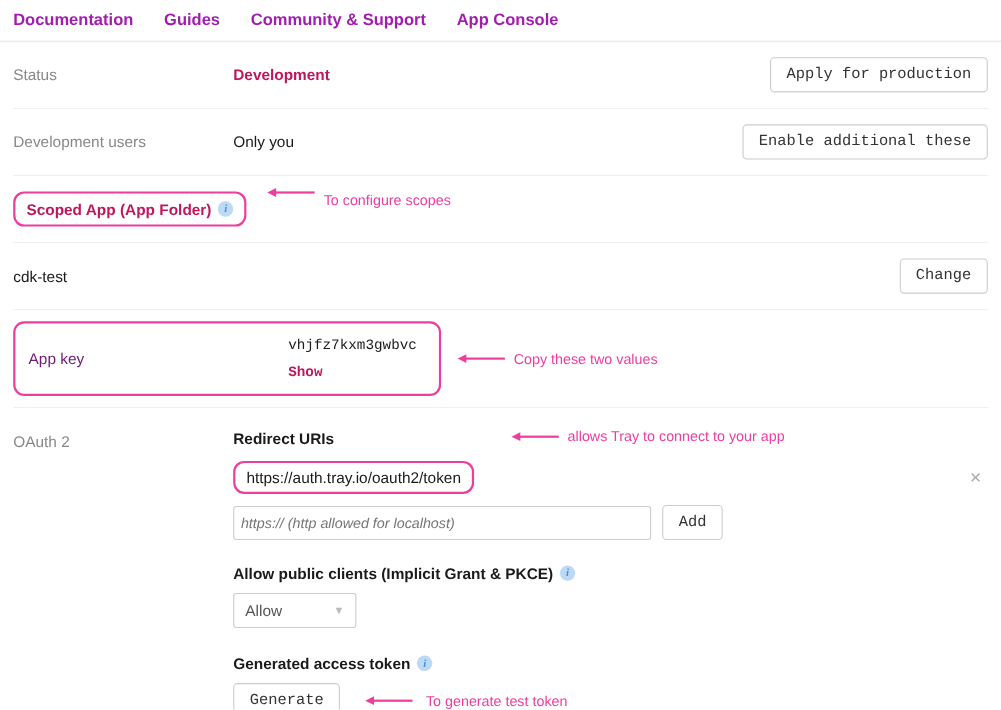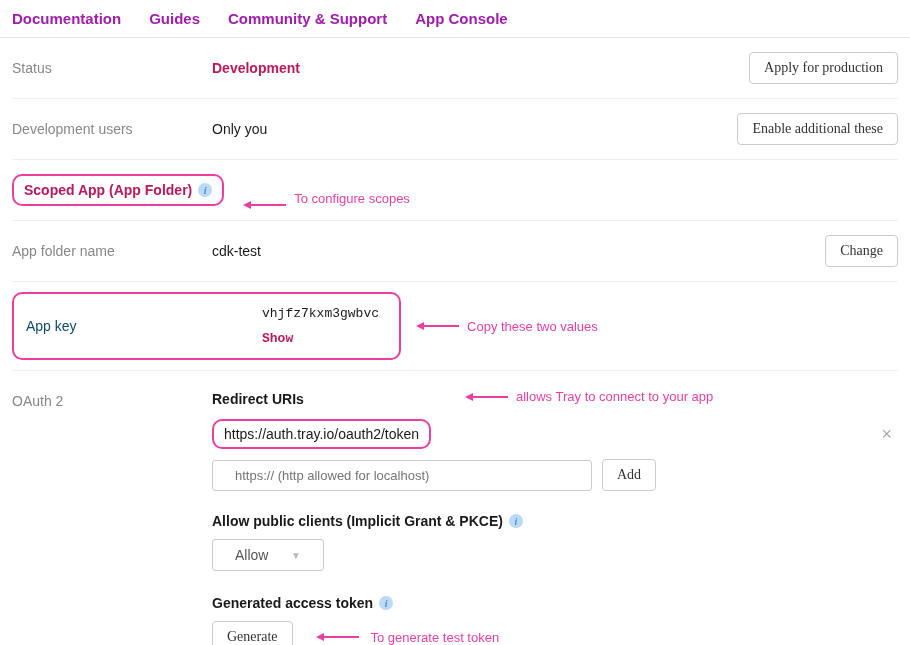--- a/index.html
+++ b/index.html
@@ -50,21 +50,21 @@
       margin-left: auto;
     }
     .btn {
       background: #fff;
       border: 1px solid #ccc;
       border-radius: 4px;
       padding: 7px 14px;
       font-size: 14px;
       color: #333;
       cursor: pointer;
-      font-family: Liberation Serif, serif;
+      font-family: Liberation Mono, monospace;
     }
     .link-blue { color: #be185d; cursor: pointer; font-weight: bold; }
     .pill-pink {
       border: 2.5px solid #ed3ea0;
       border-radius: 10px;
       padding: 6px 10px;
       display: inline-flex;
       align-items: center;
       gap: 6px;
     }
@@ -82,21 +82,21 @@
       color: #4a90d9;
       align-items: center;
       justify-content: center;
       font-size: 10px;
       font-style: italic;
       font-weight: bold;
       font-family: Georgia, serif;
     }
     .annot-row {
       display: inline-flex;
-      align-items: flex-end;
+      align-items: flex-start;
       gap: 8px;
     }
     .arrow-line {
       height: 2px;
       background: #ed3ea0;
       position: relative;
     }
     .arrow-line::before {
       content: "";
       position: absolute;
@@ -115,21 +115,21 @@
       display: flex;
       gap: 40px;
       align-items: stretch;
     }
     .keys-box .labels {
       width: 198px;
       display: flex;
       flex-direction: column;
       justify-content: center;
       gap: 10px;
-      color: #0c4a6e;
+      color: #701a75;
       padding: 4px 10px 4px 2px;
     }
     .keys-box .vals {
       display: flex;
       flex-direction: column;
       justify-content: center;
       gap: 10px;
       padding: 4px 10px 4px 0;
     }
     .mono { font-family: "Courier New", monospace; font-size: 13px; }
@@ -145,31 +145,32 @@
     .uri-bar .close {
       margin-left: auto;
       color: #aaa;
       font-size: 18px;
       cursor: pointer;
       padding-right: 6px;
     }
     .input-row { display: flex; gap: 10px; align-items: center; margin-bottom: 22px; }
     .input-row input {
       flex: 0 0 380px;
-      padding: 7px 22px;
+      padding: 7px 6px;
       border: 1px solid #ccc;
       border-radius: 3px;
       font-size: 13px;
       font-family: inherit;
       color: #555;
+      font-style: italic;
     }
     .select-box {
       border: 1px solid #ccc;
       border-radius: 3px;
-      padding: 7px 22px;
+      padding: 7px 10px;
       width: 112px;
       display: flex;
       justify-content: space-between;
       align-items: center;
       cursor: pointer;
       font-size: 14px;
       color: #555;
     }
     .select-box .chev { color: #bbb; font-size: 10px; }
     .subhead {
@@ -224,21 +225,20 @@
           <span class="info-icon">i</span>
         </span>
         <span style="width:10px"></span>
         <span class="arrow-line" style="width:36px"></span>
         <span class="annot-text">To configure scopes</span>
       </span>
     </div>
   </div>
 
   <div class="row">
-    <div class="label-col">App folder name</div>
     <div class="val-col">cdk-test</div>
     <div class="act-col">
       <button class="btn">Change</button>
     </div>
   </div>
 
   <div class="row" style="padding:10px 0;">
     <div class="pill-pink-large keys-box">
       <div class="labels">
         <div>App key</div>

